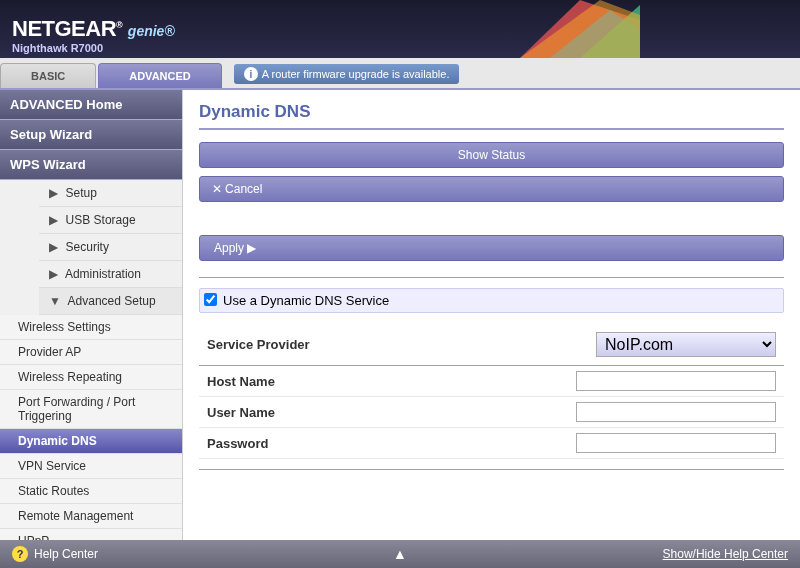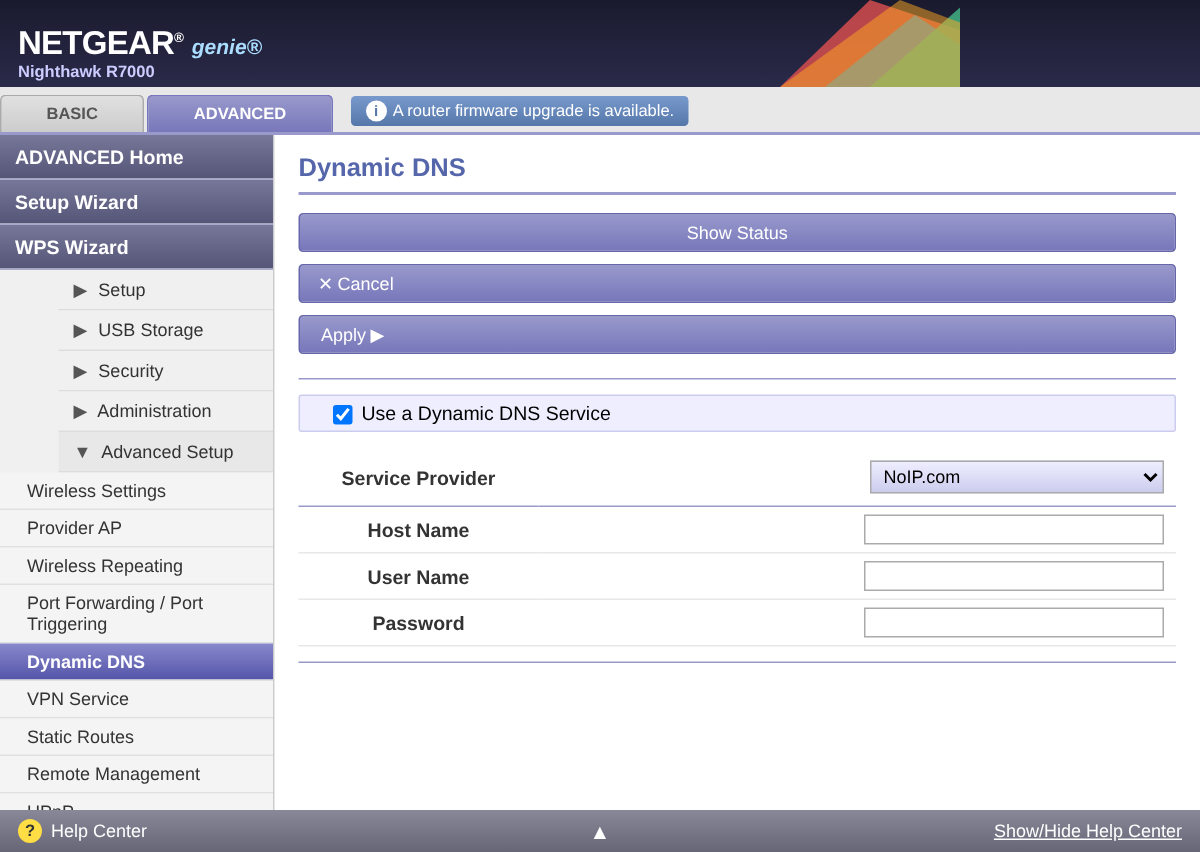--- a/index.html
+++ b/index.html
@@ -262,66 +262,66 @@
       background: linear-gradient(180deg, #9999cc 0%, #7777bb 100%);
       color: white;
       border: 1px solid #6666aa;
       padding: 5px 14px;
       border-radius: 3px;
       font-size: 12px;
       cursor: pointer;
       display: flex;
       align-items: flex-end;
       gap: 3px;
+      margin-top: 25px;
     }
 
     
     .form-divider {
       border: none;
       border-top: 1px solid #9999cc;
       margin: 10px 0;
     }
     .checkbox-row {
       display: flex;
-      align-items: flex-end;
+      align-items: flex-start;
       gap: 6px;
       margin-bottom: 14px;
-      padding: 4px 22px;
+      padding: 4px 4px;
       background: #eeeeff;
       border: 1px solid #ccccee;
       border-radius: 2px;
     }
     .form-table {
       width: 100%;
       border-collapse: collapse;
     }
     .form-table tr td {
       padding: 5px 8px;
       border-bottom: 1px solid #e8e8e8;
-      text-align: center;
     }
     .form-table tr td:first-child {
       font-weight: bold;
       color: #333;
       width: 160px;
     }
     .form-table tr td:last-child {
       text-align: right;
     }
     .form-input {
       width: 200px;
       border: 1px solid #aaa;
       padding: 2px 4px;
       font-size: 12px;
     }
     .service-select {
-      width: 196px;
+      width: 180px;
       border: 1px solid #aaa;
       padding: 2px 4px;
-      font-size: 12px;
+      font-size: 16px;
       background: linear-gradient(180deg, #eeeeff 0%, #ccccee 100%);
     }
     .service-provider-row td {
       border-bottom: 1px solid #9999cc !important;
       padding-bottom: 8px !important;
     }
 
     
     .footer {
       height: 28px;

